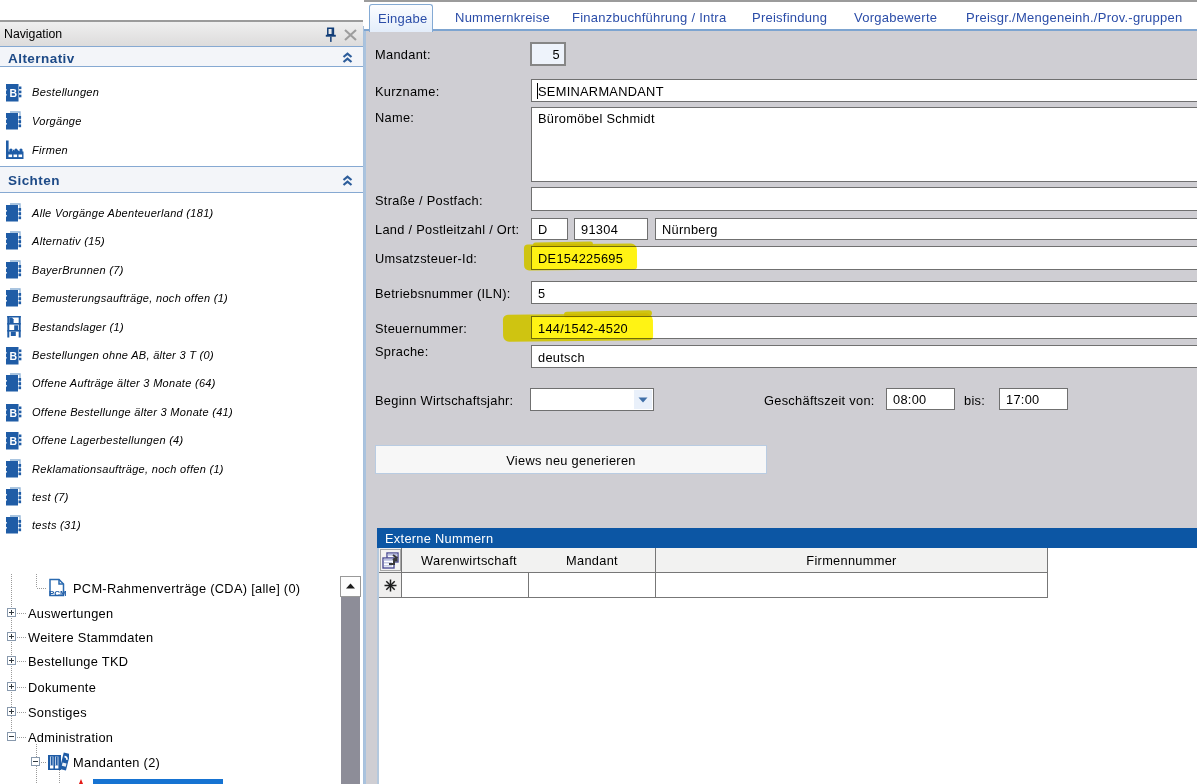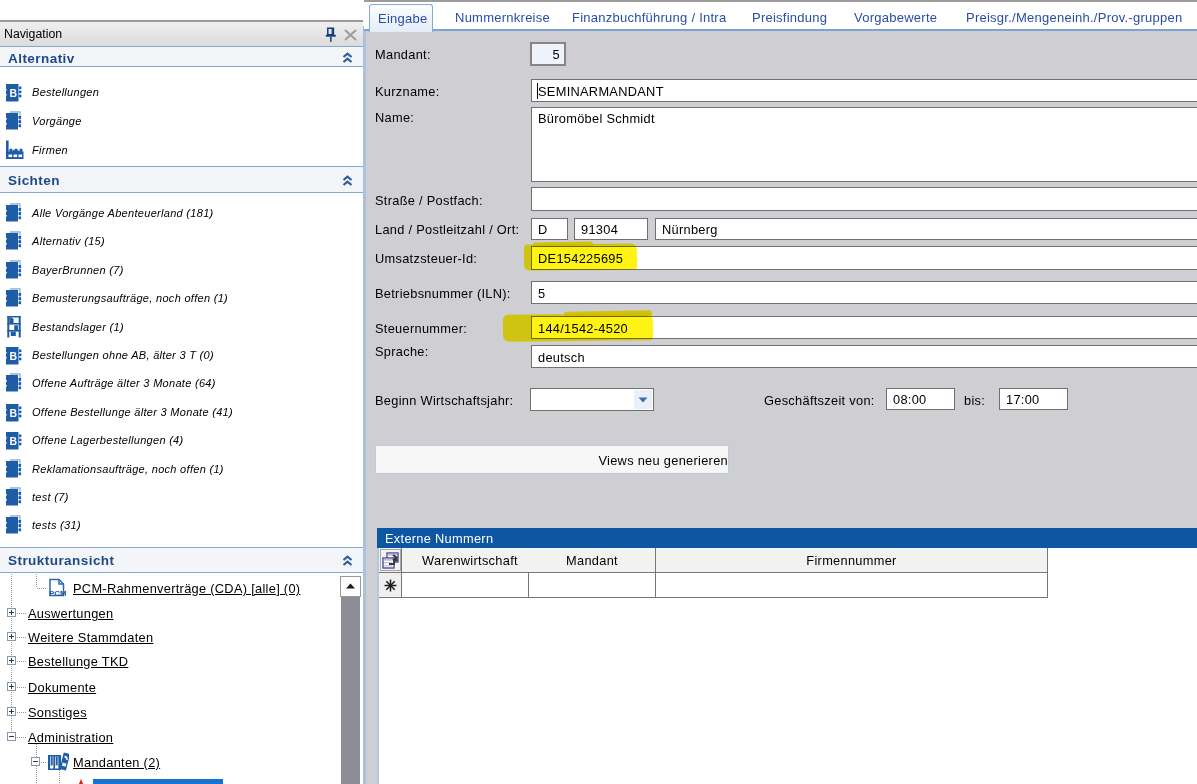--- a/index.html
+++ b/index.html
@@ -13,21 +13,21 @@
   #titlebar { left:0; top:0; width:363px; height:27px; background:linear-gradient(#efefef,#dcdbdb); border-top:2px solid #9b9b9b; }
   #titlebar .t { position:absolute; left:4px; top:5px; font-size:12.3px; color:#000; }
   .sechead { position:absolute; left:0; width:363px; background:#f3f5f9; border-top:1px solid #86a9d2; border-bottom:1px solid #86a9d2; }
   .sechead .txt { position:absolute; left:8px; font-weight:bold; color:#1d4a87; font-size:13.5px; letter-spacing:0.45px; }
   .chev { position:absolute; left:342px; width:11px; height:12px; }
   .navitem { position:absolute; left:0; width:361px; }
   .navitem .ic { position:absolute; left:5px; }
   .navitem .tx { position:absolute; left:32px; white-space:nowrap; font-size:11px; letter-spacing:0.3px;font-style:italic; }
 
   
-  .tx2 { position:absolute; white-space:nowrap; font-size:12.8px; letter-spacing:0.3px;text-decoration:underline; }
+  .tx2 { position:absolute; white-space:nowrap; font-size:12.8px; letter-spacing:0.3px; }
   .pmbox { position:absolute; width:9px; height:9px; background:#fff; border:1px solid #8899ad; }
   .pmbox i { position:absolute; background:#31393f; left:1px; right:1px; top:3px; height:1px; }
   .pmbox.plus b { position:absolute; background:#31393f; top:1px; bottom:1px; left:3px; width:1px; }
   .dotv { position:absolute; width:1px; background-image:repeating-linear-gradient(to bottom,#9a9a9a 0 1px,transparent 1px 2px); }
   .doth { position:absolute; height:1px; background-image:repeating-linear-gradient(to right,#9a9a9a 0 1px,transparent 1px 2px); }
 
   
   #sbar { left:340px; top:556px; width:21px; height:228px; }
   #sbtn { position:absolute; left:0; top:0; width:21px; height:21px; background:#fdfdfd; border:1px solid #999; }
   #sthumb { position:absolute; left:1px; top:21px; width:19px; height:207px; background:#8d8d98; }
@@ -38,21 +38,21 @@
   #tabline { position:absolute; left:0; top:27px; width:833px; height:2px; background:#7da4d0; }
   .tab { position:absolute; top:8px; color:#2b4da8; font-size:13px; letter-spacing:0.25px; white-space:nowrap; z-index:2; }
   #activetab { position:absolute; left:5px; top:2px; width:64px; height:28px; background:linear-gradient(#fcfdff,#e3edfa); border:1px solid #84aad4; border-bottom:none; border-radius:3px 3px 0 0; z-index:5;text-align:center; }
   #activetab span { position:absolute; left:8px; top:6px; color:#2b4da8; font-size:13px; letter-spacing:0.25px; }
 
   #content { position:absolute; left:0; top:31px; width:833px; height:753px; background:#cfced3; }
   .lbl { position:absolute; left:11px; white-space:nowrap; font-size:12.8px; letter-spacing:0.3px; }
   .inp { position:absolute; background:#fff; border:1px solid #707070; font-size:12.8px; letter-spacing:0.3px; white-space:nowrap; }
   .inp span { position:absolute; left:6px; top:50%; transform:translateY(-50%); }
 
-  .btn { position:absolute; left:11px; width:354px; height:29px; background:#f7f7f7; border:1px solid #b9cce2; text-align:right; font-size:12.3px; }
+  .btn { position:absolute; left:11px; width:392px; height:29px; background:#f7f7f7; border:1px solid #b9cce2; text-align:center; font-size:12.3px; }
   .btn span { position:relative; top:7px; font-size:12.8px; letter-spacing:0.3px; }
 
   .hl { position:absolute; background:rgba(255,242,0,0.92); mix-blend-mode:multiply; border-radius:3px 3px 2px 2px; z-index:9; }
 
   
   #gridwrap { position:absolute; left:13px; top:497px; width:820px; height:256px; background:#fff; border-left:2px solid #b4c8dd; }
   #gridbar { position:absolute; left:-2px; top:0; width:822px; height:20px; background:#0c56a4; }
   #gridbar span { position:absolute; left:8px; top:3px; font-size:12.8px; letter-spacing:0.3px; color:#fff; }
   .gh { position:absolute; top:20px; height:25px; background:#f2f2f1; border-bottom:1px solid #777; font-size:12.8px; letter-spacing:0.3px; text-align:center; }
   .gc { position:absolute; top:45px; height:25px; background:#fff; }
@@ -218,26 +218,20 @@
         <span class="tx" style="top:50%;transform:translateY(-50%)">test (7)</span>
       </div>
     <div class="navitem" style="top:491px;height:28px">
         <svg class="ic" style="top:3px" width="17" height="22">
           <use href="#i-book"></use>
         </svg>
         <span class="tx" style="top:50%;transform:translateY(-50%)">tests (31)</span>
       </div>
   </div>
 
-  <div class="sechead" style="top:527px;height:26px;">
-      <span class="txt" style="top:5px">Strukturansicht</span>
-    <svg class="chev" style="top:7px" viewBox="0 0 11 12">
-        <path d="M1.5 5 L5.5 1.6 L9.5 5 M1.5 10 L5.5 6.6 L9.5 10" stroke="#2d5d9b" stroke-width="2.2" fill="none"></path>
-      </svg>
-  </div>
 
   <div id="tree">
     <div class="dotv" style="left:11px;top:554px;height:163px"></div>
     <div class="dotv" style="left:36px;top:554px;height:14px"></div>
 
     <div class="doth" style="left:37px;top:568px;width:10px"></div>
     <svg class="abs" style="left:48px;top:558px" width="18" height="19" viewBox="0 0 18 19">
       <path d="M2 1.5 h9 l4.5 4.5 v11.5 h-13.5 z" fill="#fff" stroke="#2a6ab0" stroke-width="1.5"></path>
       <path d="M11 1.5 v4.5 h4.5" fill="none" stroke="#2a6ab0" stroke-width="1.5"></path>
       <text x="1" y="17.5" fill="#1f5ca6" font-size="8" font-weight="bold" font-family="Liberation Sans">PCM</text>
@@ -420,21 +414,21 @@
               <rect x="7.7" y="4.7" width="9.6" height="2" fill="#b9bedf"></rect>
               <rect x="8" y="8" width="8" height="1.4" fill="#c6cbe4"></rect>
               <rect x="3" y="9" width="11" height="10" fill="#fff" stroke="#4c4c94" stroke-width="1.4"></rect>
               <rect x="3.7" y="9.7" width="9.6" height="2" fill="#b9bedf"></rect>
               <rect x="4" y="13" width="8" height="1.5" fill="#c6cbe4"></rect>
               <rect x="4" y="16" width="8" height="1.5" fill="#c6cbe4"></rect>
               <path d="M9 15 l5 0 0 -3.5 2.5 0 0 -3 M13 6 l3.5 2.5 -3.5 2.5" stroke="#3a3a3a" stroke-width="2" fill="none"></path>
             </g>
           </svg>
         </div>
-        <div class="gh" style="left:23px;width:137px;border-right:1px solid #1d4ed8"><span style="position:relative;top:5px">Warenwirtschaft</span></div>
+        <div class="gh" style="left:23px;width:137px;border-right:3px solid #1d4ed8"><span style="position:relative;top:5px">Warenwirtschaft</span></div>
         <div class="gh" style="left:150px;width:127px;border-right:1px solid #777"><span style="position:relative;top:5px">Mandant</span></div>
         <div class="gh" style="left:277px;width:392px;border-right:1px solid #777"><span style="position:relative;top:5px">Firmennummer</span></div>
 
         <div class="abs" style="left:0px;top:45px;width:23px;height:25px;background:#f0efee;border-right:1px solid #777;border-bottom:1px solid #777">
           <svg style="position:absolute;left:5px;top:6px" width="13" height="13" viewBox="0 0 13 13">
             <g stroke="#1c1c1c" stroke-width="1.5">
                 <line x1="6.5" y1="0.5" x2="6.5" y2="12.5"></line>
                 <line x1="0.5" y1="6.5" x2="12.5" y2="6.5"></line>
                 <line x1="2.3" y1="2.3" x2="10.7" y2="10.7"></line>
                 <line x1="10.7" y1="2.3" x2="2.3" y2="10.7"></line>

